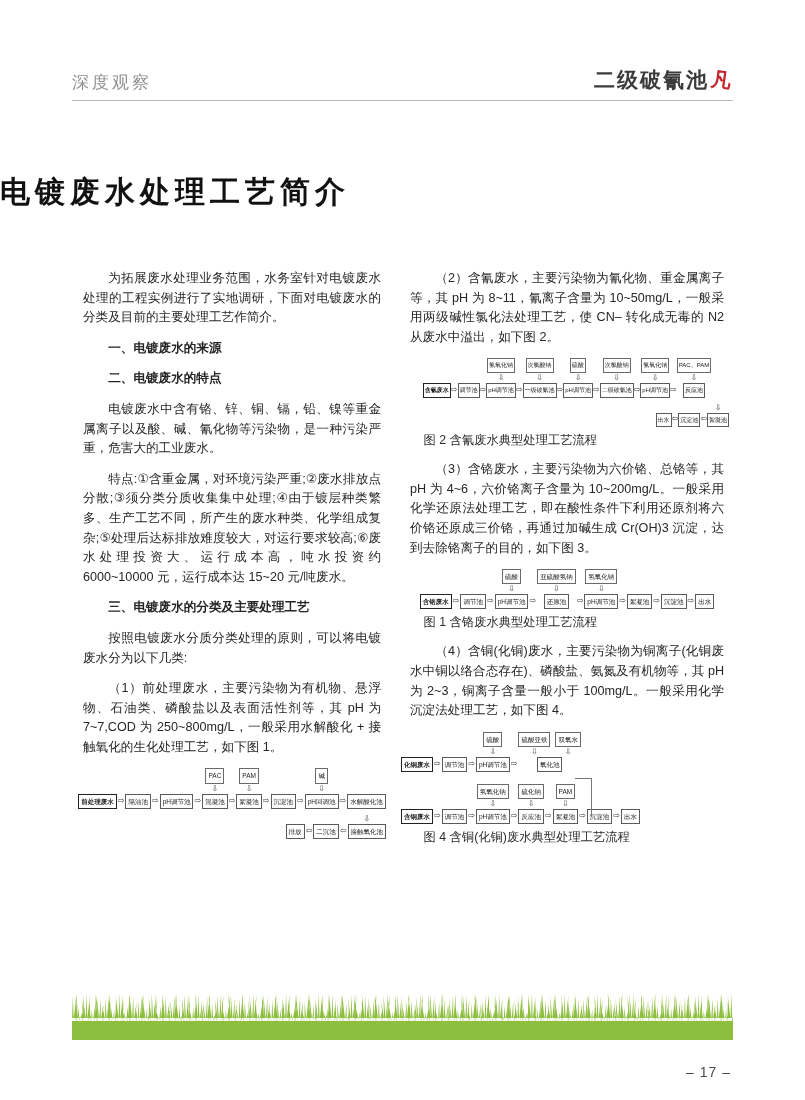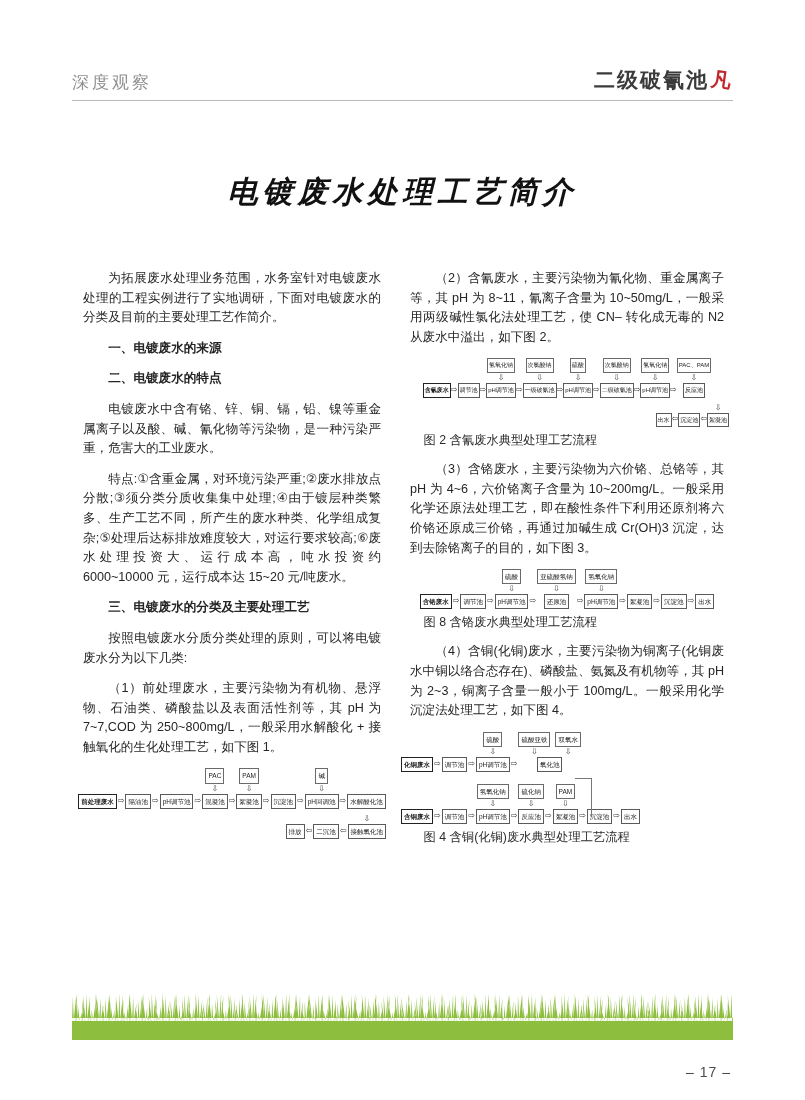--- a/index.html
+++ b/index.html
@@ -9,23 +9,23 @@
   
   #header{position:absolute;left:72px;right:72px;top:62px;display:flex;
           justify-content:space-between;align-items:flex-end;height:32px;}
   .section-label{font-size:17px;color:#8f8f8f;letter-spacing:3px;}
   .brand{font-size:21px;font-weight:bold;color:#3b3b3b;letter-spacing:2px;display:flex;align-items:flex-end;}
   .brand-mark{font-family:"Liberation Serif",serif;font-weight:bold;color:var(--brand-red,#c2252b);
               font-size:20px;margin-left:2px;transform:rotate(8deg);}
   #header-rule{position:absolute;left:72px;right:72px;top:100px;height:0;border-top:1px solid #b9b9b9;}
 
   
-  #article-title{position:absolute;left:0;right:0;top:172px;text-align:center;
+  #article-title{position:absolute;left:0;right:0;top:172px;
                  font-family:"Liberation Serif","DejaVu Serif",serif;font-weight:bold;
-                 font-size:30px;color:#111;letter-spacing:5px;font-style:italic;}
+                 font-size:30px;color:#111;letter-spacing:5px;}
 
   
   .col{position:absolute;top:258px;}
   #col-left{left:72px;width:320px;}
   #col-right{left:399px;width:336px;}
   .col p{margin:11px;text-indent:2em;text-align:justify;font-size:12.6px;line-height:19.6px;color:#262626;}
   .col p.h{font-weight:bold;}
   .figcap{font-size:12.3px;color:#2c2c2c;text-indent:2em;margin:4px 0 10px;line-height:18px;}
 
   
@@ -281,21 +281,21 @@
           <span class="conn">⇨</span>
           <div class="funit">
             <span class="fbox">沉淀池</span>
           </div>
           <span class="conn">⇨</span>
           <div class="funit">
             <span class="fbox">出水</span>
           </div>
         </div>
       </div>
-    <div class="figcap">图 8  含铬废水典型处理工艺流程</div>
+    <div class="figcap">图 1  含铬废水典型处理工艺流程</div>
     <p>（4）含铜(化铜)废水，主要污染物为铜离子(化铜废水中铜以络合态存在)、磷酸盐、氨氮及有机物等，其 pH 为 2~3，铜离子含量一般小于 100mg/L。一般采用化学沉淀法处理工艺，如下图 4。</p>
     <div class="fig" id="fig4" data-fig="fig4">
         <div class="frow left">
           <div class="funit">
             <span class="fbox emph">化铜废水</span>
           </div>
           <span class="conn">⇨</span>
           <div class="funit">
             <span class="fbox">调节池</span>
           </div>

